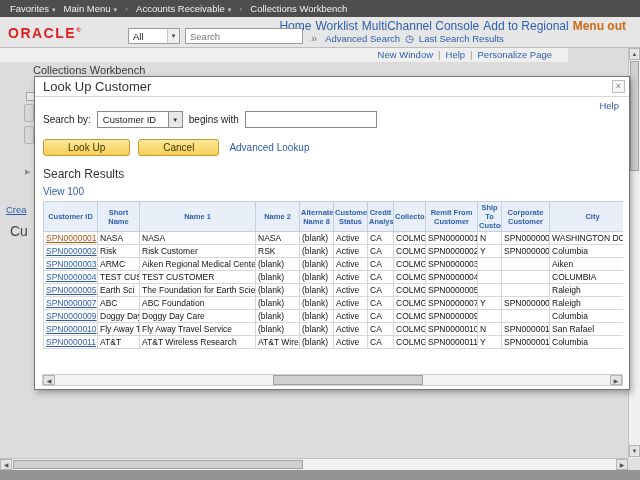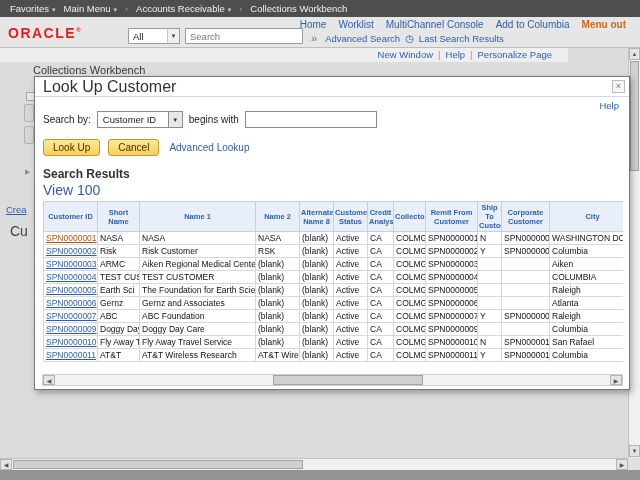--- a/index.html
+++ b/index.html
@@ -13,21 +13,21 @@
 a{text-decoration:none;color:var(--link-blue);cursor:pointer}
 
 .topbar{position:absolute;left:0;top:0;width:640px;height:17px;background:var(--topbar-bg);display:flex;align-items:center;padding:0 10px;font-size:9.5px;color:#f0f0f0;gap:8px;z-index:5}
 .bc-item{cursor:pointer;white-space:nowrap}
 .topbar .caret{font-size:7px;color:#c9c9c9;margin-left:3px}
 .topbar .chev{color:#a8a8a8;font-size:9px}
 
 .headerbar{position:absolute;left:0;top:17px;width:640px;height:31px;background:#e6e6e6;border-bottom:1px solid #bdbdbd;z-index:4}
 .logo{position:absolute;left:8px;top:8px;color:var(--oracle-red);font-weight:bold;font-size:14px;letter-spacing:1.5px}
 .logo .reg{font-size:6px;vertical-align:super;letter-spacing:0}
-.top-links{position:absolute;right:14px;top:2px;display:flex;gap:12px;font-size:10px;align-items:center}
+.top-links{position:absolute;right:14px;top:2px;display:flex;gap:4px;font-size:12px;align-items:center}
 .signout{color:var(--signout-orange);font-weight:bold}
 .search-cluster{position:absolute;left:128px;top:11px;display:flex;align-items:flex-end;gap:5px;font-size:9.5px}
 .scope{display:flex;align-items:center;justify-content:space-between;width:52px;height:16px;border:1px solid #9b9b9b;background:#fff;padding-left:4px;cursor:pointer}
 .scope .dd{width:12px;height:14px;display:flex;align-items:center;justify-content:center;border-left:1px solid #c7c7c7;color:#444;font-size:6px;background:#efefef}
 .search-input{width:118px;height:16px;border:1px solid #9b9b9b;font-size:9.5px;padding:0 4px;font-family:inherit;color:#333}
 .guillemet{color:#777;font-size:11px;margin:0 3px}
 .lsr-icon{color:var(--link-blue);font-size:10px}
 
 .pagebar{position:absolute;left:0;top:48px;width:568px;height:14px;background:#efefef;z-index:3}
 .page-links{position:absolute;right:16px;top:1px;font-size:9.5px;display:flex;gap:5px;align-items:center}
@@ -36,34 +36,34 @@
 .content{position:absolute;left:0;top:62px;width:628px;height:396px;background:#dcdcdc;z-index:1}
 .page-title{position:absolute;left:33px;top:2px;font-size:11px;color:#3a3a3a}
 .frag-box{position:absolute;left:26px;top:30px;width:9px;height:9px;background:#e9e9e9;border:1px solid #a5a5a5}
 .frag-bar{position:absolute;width:10px;height:18px;background:#d6d6d6;border:1px solid #b2b2b2;border-radius:2px}
 .frag-tri{position:absolute;left:25px;top:106px;color:#8d8d8d;font-size:7px}
 .frag-link{position:absolute;left:6px;top:142px;font-size:9.5px;text-decoration:underline}
 .frag-text{position:absolute;left:10px;top:161px;font-size:14px;color:#444}
 
 .modal{position:absolute;left:34px;top:76px;width:596px;height:314px;background:#fff;border:1px solid #767676;box-shadow:2px 3px 6px rgba(0,0,0,.3);z-index:10}
 .modal-titlebar{position:relative;height:20px;border-bottom:1px solid #d6d6d6;display:flex;align-items:center;padding:0 8px}
-.modal-title{font-size:16px;color:#333}
+.modal-title{font-size:13px;color:#333}
 .modal-close{position:absolute;top:3px;right:4px;width:13px;height:13px;border:1px solid #bdbdbd;background:#f5f5f5;color:#777;font-size:9px;line-height:10px;text-align:center;cursor:pointer}
 .modal-body{position:relative;height:292px;padding:4px 8px 0}
 .help-link{position:absolute;top:3px;right:10px;font-size:9.5px}
 .search-row{display:flex;align-items:center;gap:6px;margin-top:10px;font-size:10px;color:#222}
 .ps-select{display:flex;align-items:center;border:1px solid #8a8a8a;height:17px;background:#fff;cursor:pointer}
 .ps-select .val{padding:0 5px;width:70px;font-size:9.5px}
 .ps-select .btn{width:14px;height:15px;background:#e8e8e8;border-left:1px solid #8a8a8a;display:flex;align-items:center;justify-content:center;font-size:6px;color:#333}
 .ps-input{width:132px;height:17px;border:1px solid #8a8a8a;font-size:10px;padding:0 3px;font-family:inherit}
 .btn-row{display:flex;align-items:center;gap:8px;margin-top:11px}
-.ps-btn{background:linear-gradient(var(--button-yellow-top),var(--button-yellow-bottom));border:1px solid var(--button-border);border-radius:3px;padding:2px 9px;font-size:10px;color:#453300;cursor:pointer;font-family:inherit}
+.ps-btn{background:linear-gradient(var(--button-yellow-top),var(--button-yellow-bottom));border:1px solid var(--button-border);border-radius:3px;padding:2px 24px;font-size:10px;color:#453300;cursor:pointer;font-family:inherit}
 .adv-link{font-size:10px;margin-left:2px}
-.results-title{margin-top:11px;font-size:12px;font-weight:bold;color:#333}
-.view-link{display:inline-block;font-size:14px}
+.results-title{margin-top:11px;font-size:12px;font-weight:normal;color:#333}
+.view-link{display:inline-block;font-size:10px}
 .grid-wrap{margin-top:2px;width:580px;overflow:hidden}
 table.grid{border-collapse:collapse;table-layout:fixed;width:592px}
 .grid th{background:var(--grid-header-bg);color:var(--grid-header-text);font-weight:bold;font-size:7.5px;border:1px solid #c6cfdd;padding:1px;text-align:center;vertical-align:middle;height:22px;line-height:1.2;overflow:hidden}
 .grid td{border:1px solid #d8d8d8;font-size:8.5px;padding:1px 2px;height:13px;white-space:nowrap;overflow:hidden;background:#fff;color:#111}
 .cust-link{color:var(--link-blue);text-decoration:underline}
 tr.r0 .cust-link{color:var(--visited-orange)}
 
 .sb-btn{position:absolute;background:#e4e4e4;border:1px solid #b5b5b5;color:#555;display:flex;align-items:center;justify-content:center;cursor:pointer}
 .sb-thumb{position:absolute;background:#d0d0d0;border:1px solid #a3a3a3;cursor:pointer}
 .arrow-glyph{font-size:6px}
@@ -86,21 +86,21 @@
       <span class="chev">›</span>
       <span class="bc-item">Collections Workbench</span>
     </div>
 
   <div class="headerbar">
     <div class="logo"><span>ORACLE</span><span class="reg">®</span></div>
     <div class="top-links">
         <a>Home</a>
         <a>Worklist</a>
         <a>MultiChannel Console</a>
-        <a>Add to Columbia</a>
+        <a>Add to Regional</a>
         <a class="signout">Menu out</a>
       </div>
     <div class="search-cluster">
       <div class="scope">
         <span>All</span>
         <span class="dd">▼</span>
       </div>
       <input class="search-input" placeholder="Search" style="">
       <span class="guillemet">»</span>
       <a>Advanced Search</a>
@@ -249,34 +249,20 @@
                 <td>(blank)</td>
                 <td>Active</td>
                 <td>CA</td>
                 <td>COLMG</td>
                 <td>SPN0000005</td>
                 <td></td>
                 <td></td>
                 <td>Raleigh</td>
               </tr>
               <tr>
-                <td><a class="cust-link">SPN0000006</a></td>
-                <td>Gernz</td>
-                <td>Gernz and Associates</td>
-                <td>(blank)</td>
-                <td>(blank)</td>
-                <td>Active</td>
-                <td>CA</td>
-                <td>COLMG</td>
-                <td>SPN0000006</td>
-                <td></td>
-                <td></td>
-                <td>Atlanta</td>
-              </tr>
-              <tr>
                 <td><a class="cust-link">SPN0000007</a></td>
                 <td>ABC</td>
                 <td>ABC Foundation</td>
                 <td>(blank)</td>
                 <td>(blank)</td>
                 <td>Active</td>
                 <td>CA</td>
                 <td>COLMG</td>
                 <td>SPN0000007</td>
                 <td>Y</td>

